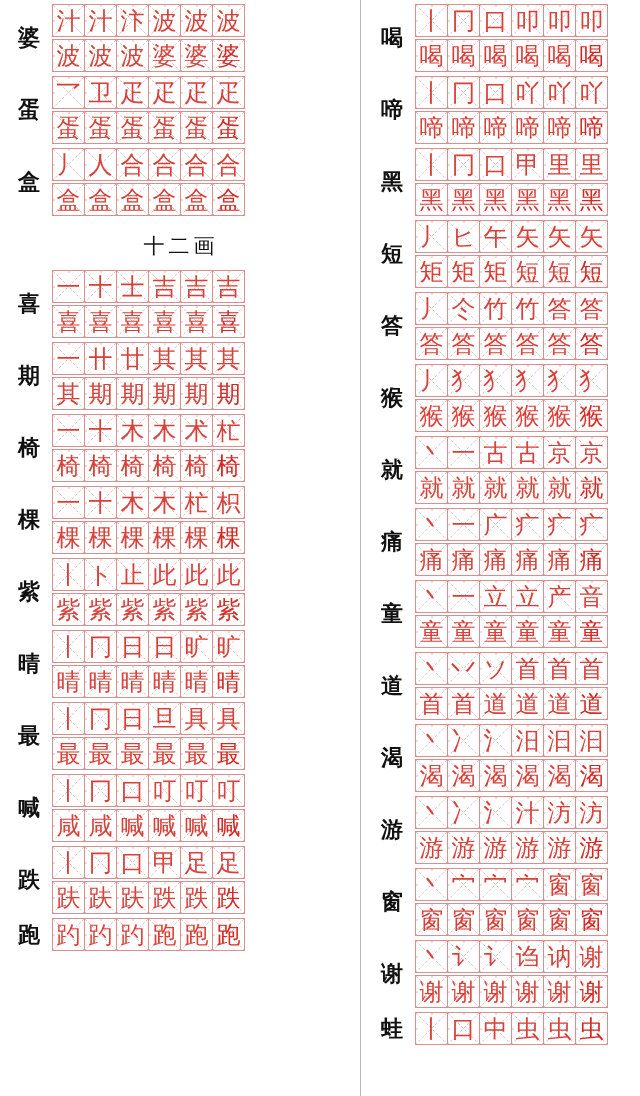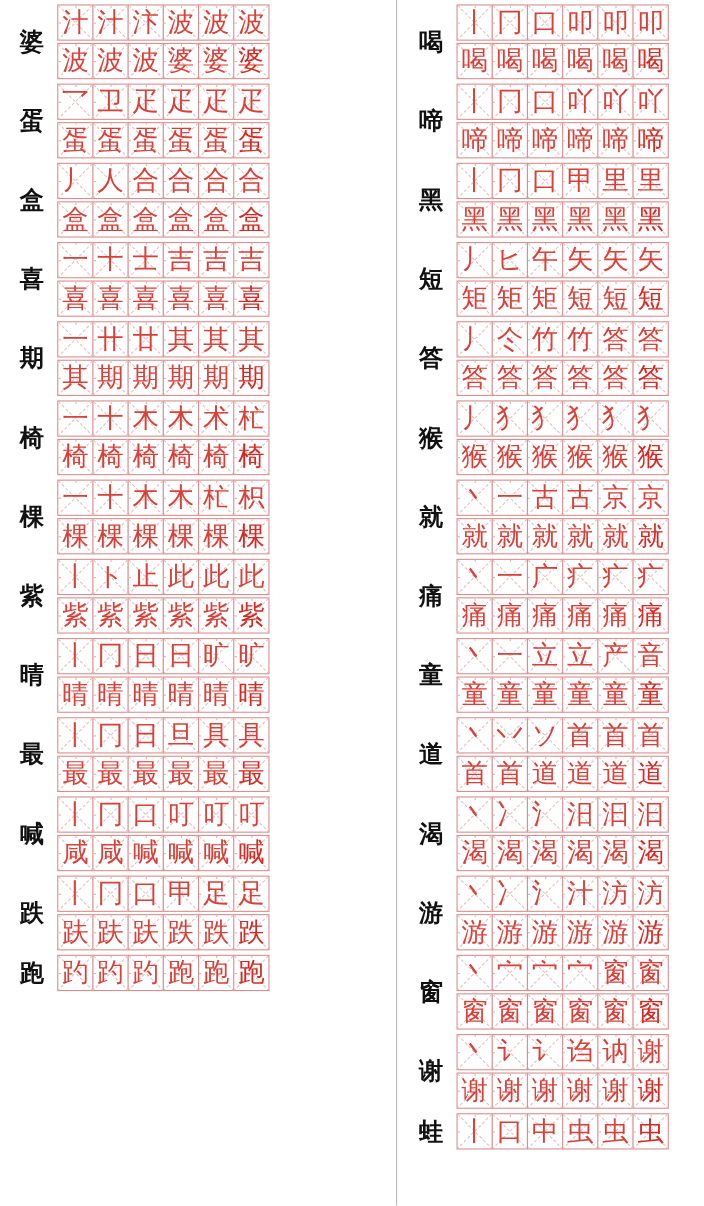--- a/index.html
+++ b/index.html
@@ -466,20 +466,21 @@
                     <line x1="0" y1="0" x2="33" y2="33" stroke="#e6bcbc" stroke-width="1" stroke-dasharray="3,2"></line>
                     <line x1="33" y1="0" x2="0" y2="33" stroke="#e6bcbc" stroke-width="1" stroke-dasharray="3,2"></line>
                   </svg>
                 </div>
                 <div class="glyph" style="font-size: 24px;">盒</div>
               </div>
             </div>
           </div>
         </div>
       </div>
+    <div class="section-title">十二画</div>
     <div id="left-bottom">
         <div class="entry">
           <div class="entry-left">喜</div>
           <div class="entry-rows">
             <div class="grid-row">
               <div class="cell" style="width: 33px; height: 33px;">
                 <div class="diag">
                   <svg viewBox="0 0 33 33" preserveAspectRatio="none">
                     <line x1="0" y1="0" x2="33" y2="33" stroke="#e6bcbc" stroke-width="1" stroke-dasharray="3,2"></line>
                     <line x1="33" y1="0" x2="0" y2="33" stroke="#e6bcbc" stroke-width="1" stroke-dasharray="3,2"></line>

